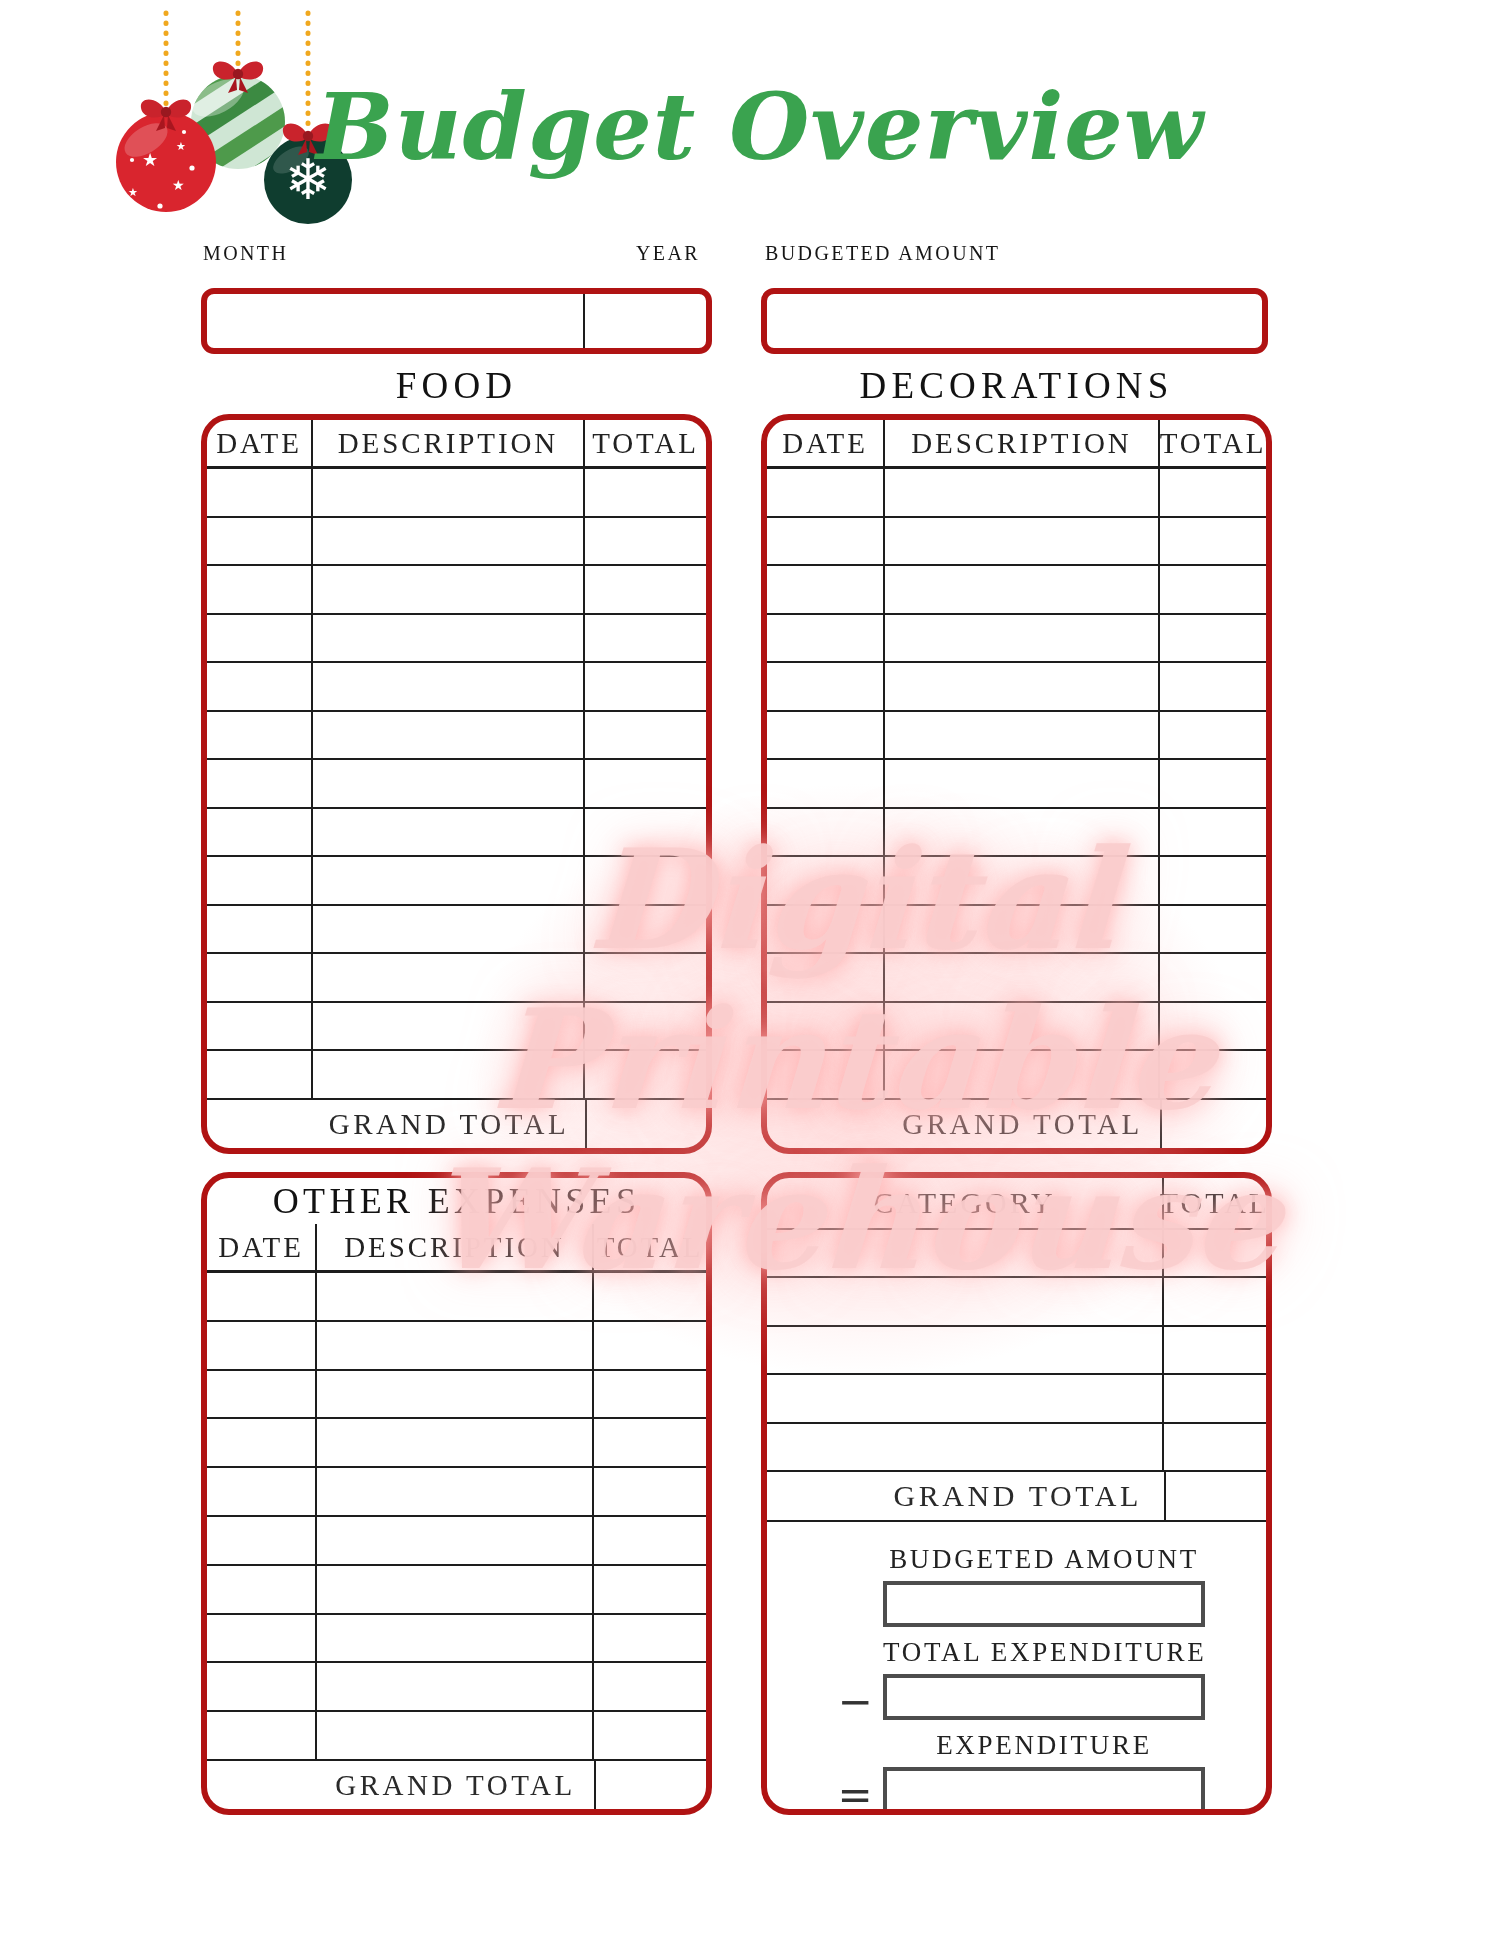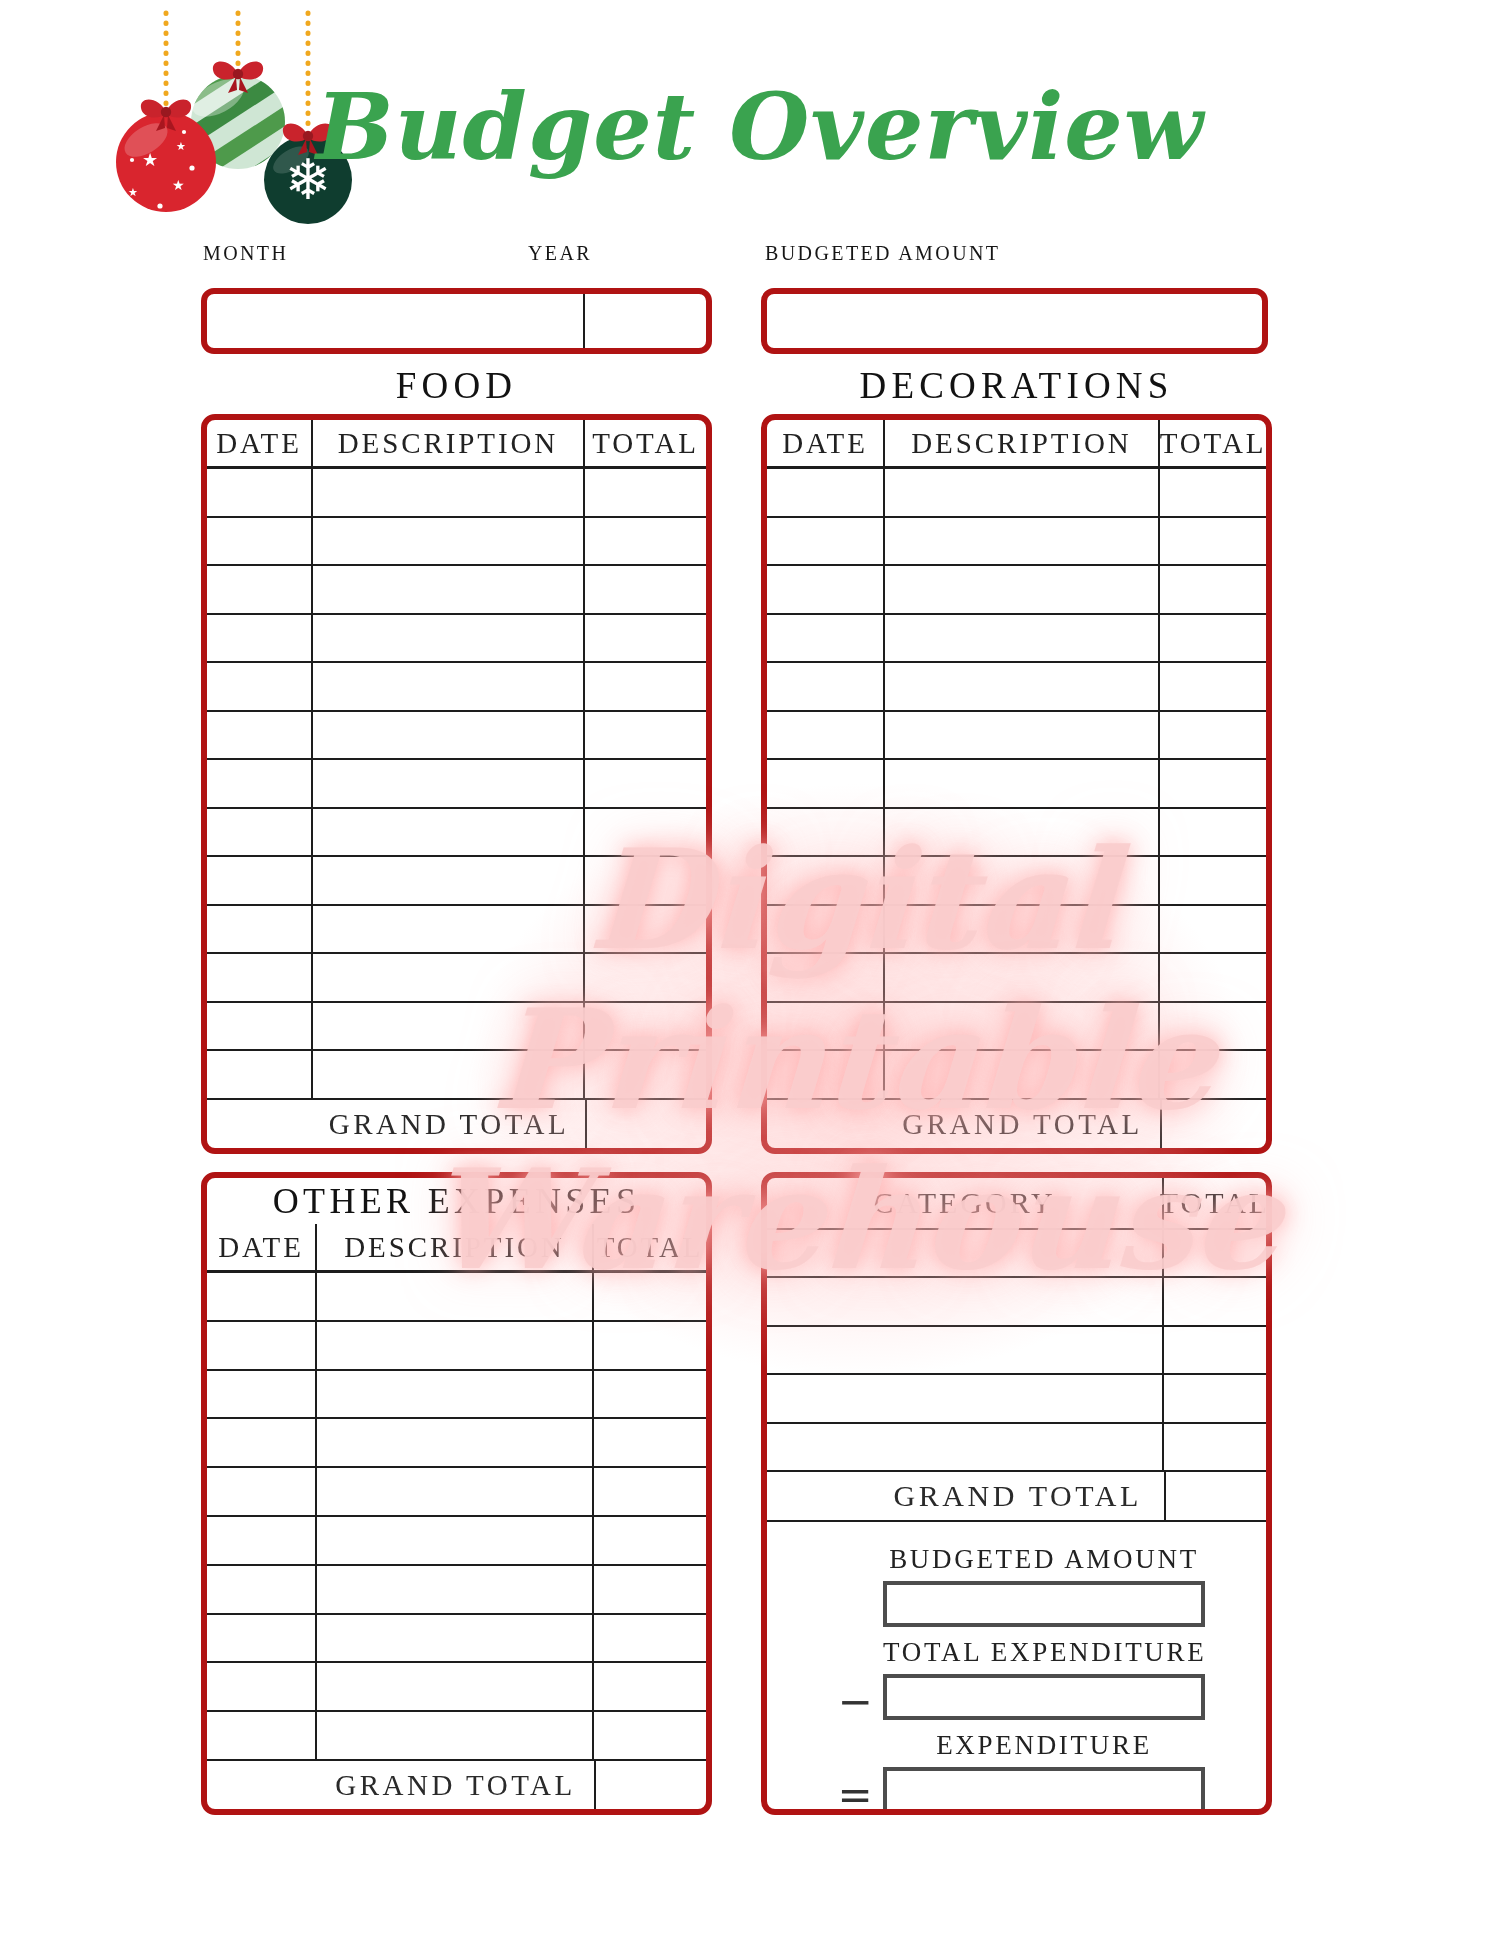--- a/index.html
+++ b/index.html
@@ -21,40 +21,40 @@
     position:absolute;left:400px;top:62px;width:720px;height:130px;
     display:flex;align-items:center;justify-content:center;
     font-family:"DejaVu Serif",serif;font-style:italic;font-weight:600;
     font-size:92px;color:var(--green);letter-spacing:1px;white-space:nowrap;
   }
   .fld-label{
     position:absolute;top:242px;font-size:20px;letter-spacing:.12em;color:#161616;
     white-space:nowrap;
   }
   .lbl-month{left:203px;}
-  .lbl-year{left:528px;width:152px;text-align:left;}
+  .lbl-year{left:548px;width:152px;text-align:right;}
   .lbl-budget{left:765px;}
   .redbox{
     position:absolute;border:6px solid var(--red);border-radius:13px;background:#fff;
     box-sizing:border-box;
   }
   .my-box{left:201px;top:288px;width:511px;height:66px;display:flex;}
   .my-box .month-cell{flex:1;}
   .my-box .year-cell{width:121px;border-left:2.5px solid var(--grid);}
   .ba-box{left:761px;top:288px;width:507px;height:66px;}
   
   .sec-title{
     position:absolute;width:511px;text-align:center;font-size:37px;letter-spacing:.14em;
     color:#121212;white-space:nowrap;
   }
   .t-food{left:201px;top:364px;}
   .t-deco{left:761px;top:364px;}
   
   .table-box{
-    position:absolute;border:6px solid var(--red);border-radius:14px;background:#fff;
+    position:absolute;border:6px solid var(--red);border-radius:28px;background:#fff;
     box-sizing:border-box;display:flex;flex-direction:column;overflow:hidden;
   }
   .tb-food{left:201px;top:414px;width:511px;height:740px;}
   .tb-deco{left:761px;top:414px;width:511px;height:740px;}
   .tb-other{left:201px;top:1172px;width:511px;height:643px;}
   .tb-summary{left:761px;top:1172px;width:511px;height:643px;}
   .inside-title{
     height:46px;display:flex;align-items:center;justify-content:center;
     font-size:36px;letter-spacing:.12em;color:#121212;flex:0 0 auto;
   }

